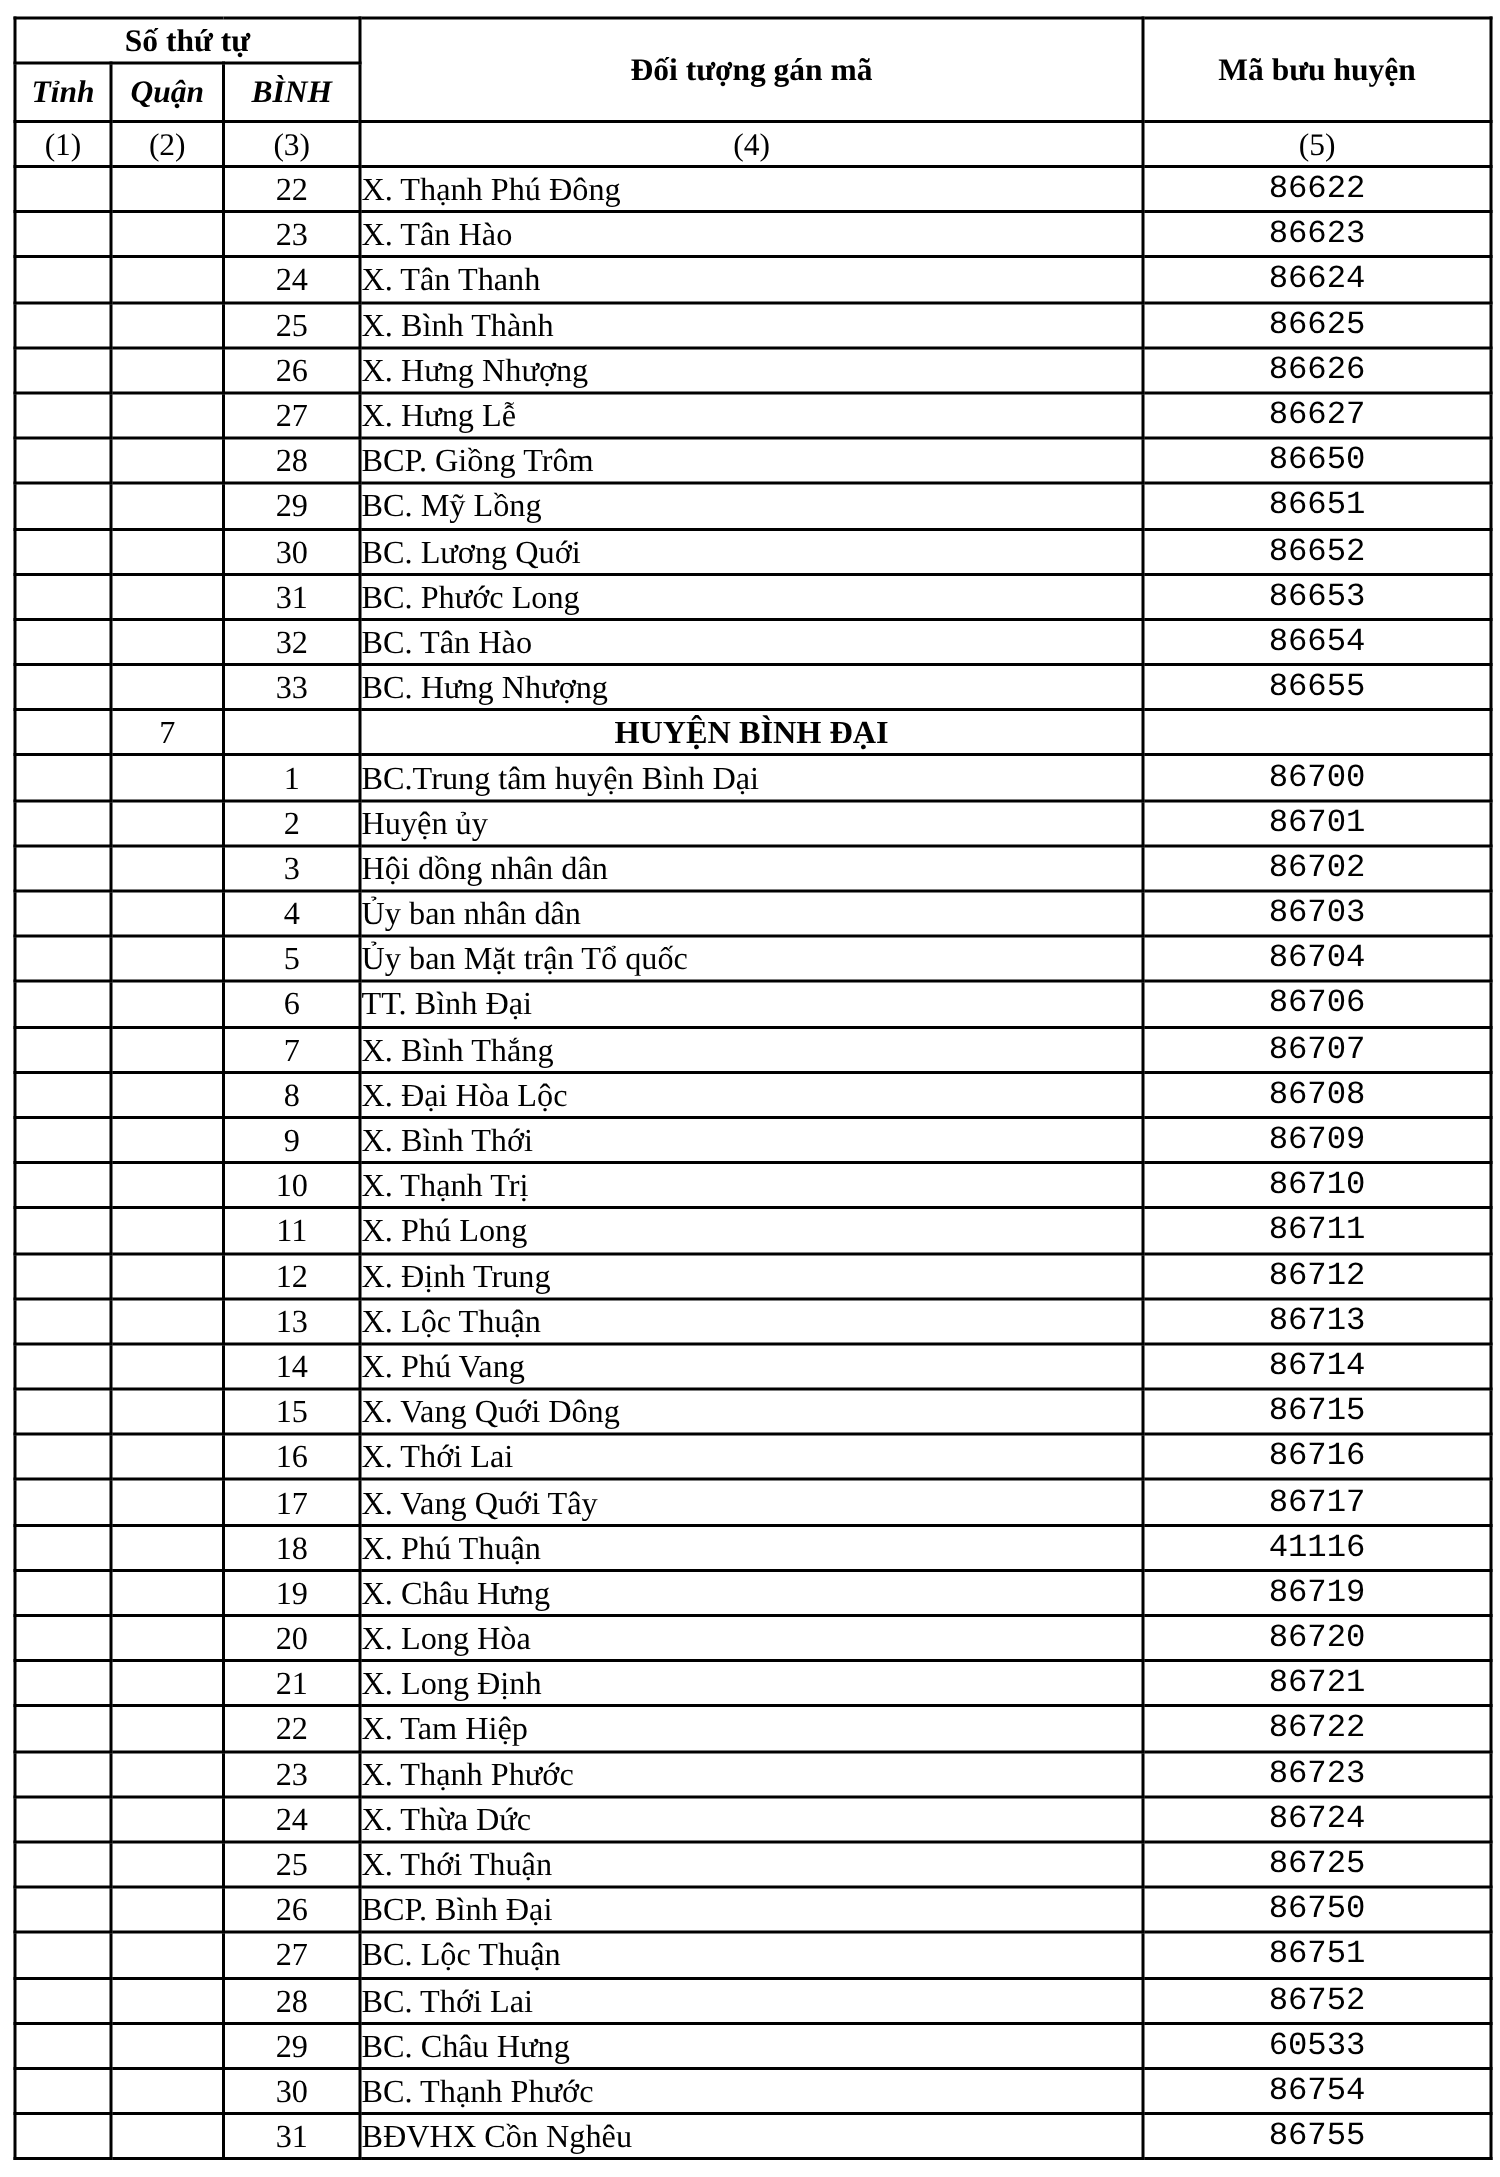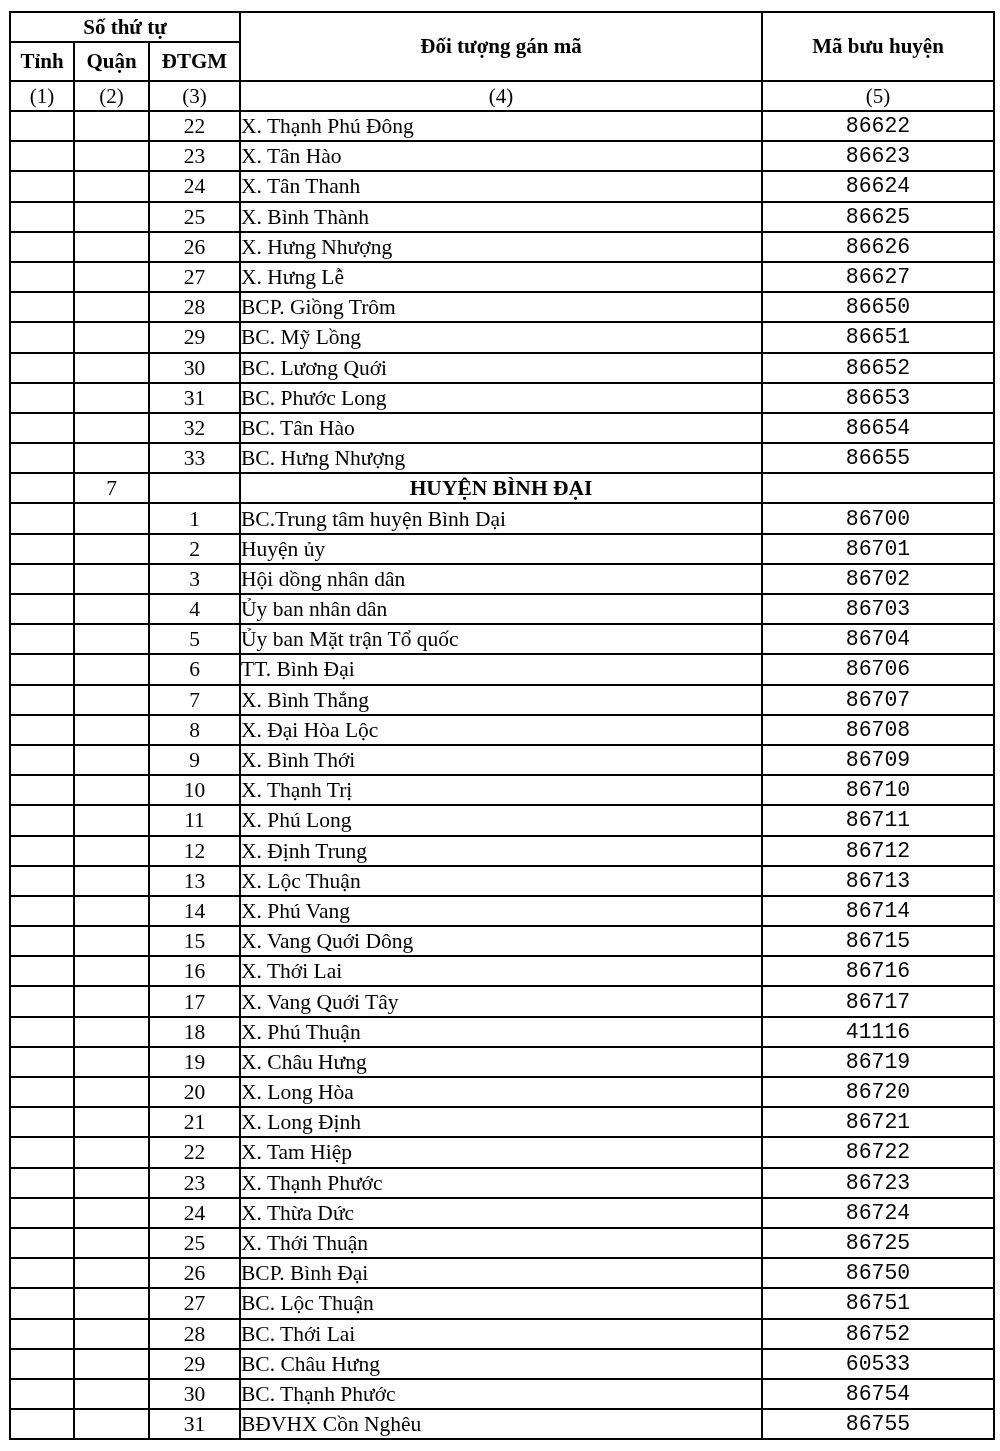--- a/index.html
+++ b/index.html
@@ -35,21 +35,21 @@
     col.c3 { width: 91px; }
     col.c4 { width: 522px; }
     col.c5 { width: 232px; }
     th {
       font-weight: bold;
       font-size: 21px;
       text-align: center;
       vertical-align: middle;
     }
     tr.h1 th { height: 28px; }
-    tr.h2 th { height: 37px; }
+    tr.h2 th { height: 37px; font-style: italic; }
     tr.idx td {
       height: 28px;
       font-size: 21px;
       text-align: center;
       line-height: 28px;
     }
     tbody tr td {
       height: 28.2px;
       font-size: 21.5px;
       line-height: 28px;
@@ -77,21 +77,21 @@
   </colgroup>
   <thead>
     <tr class="h1">
       <th colspan="3">Số thứ tự</th>
       <th rowspan="2">Đối tượng gán mã</th>
       <th rowspan="2">Mã bưu huyện</th>
     </tr>
     <tr class="h2">
       <th>Tỉnh</th>
       <th>Quận</th>
-      <th>ĐTGM</th>
+      <th>BÌNH</th>
     </tr>
     <tr class="idx">
       <td>(1)</td>
       <td>(2)</td>
       <td>(3)</td>
       <td>(4)</td>
       <td>(5)</td>
     </tr>
   </thead>
   <tbody id="table-body">

